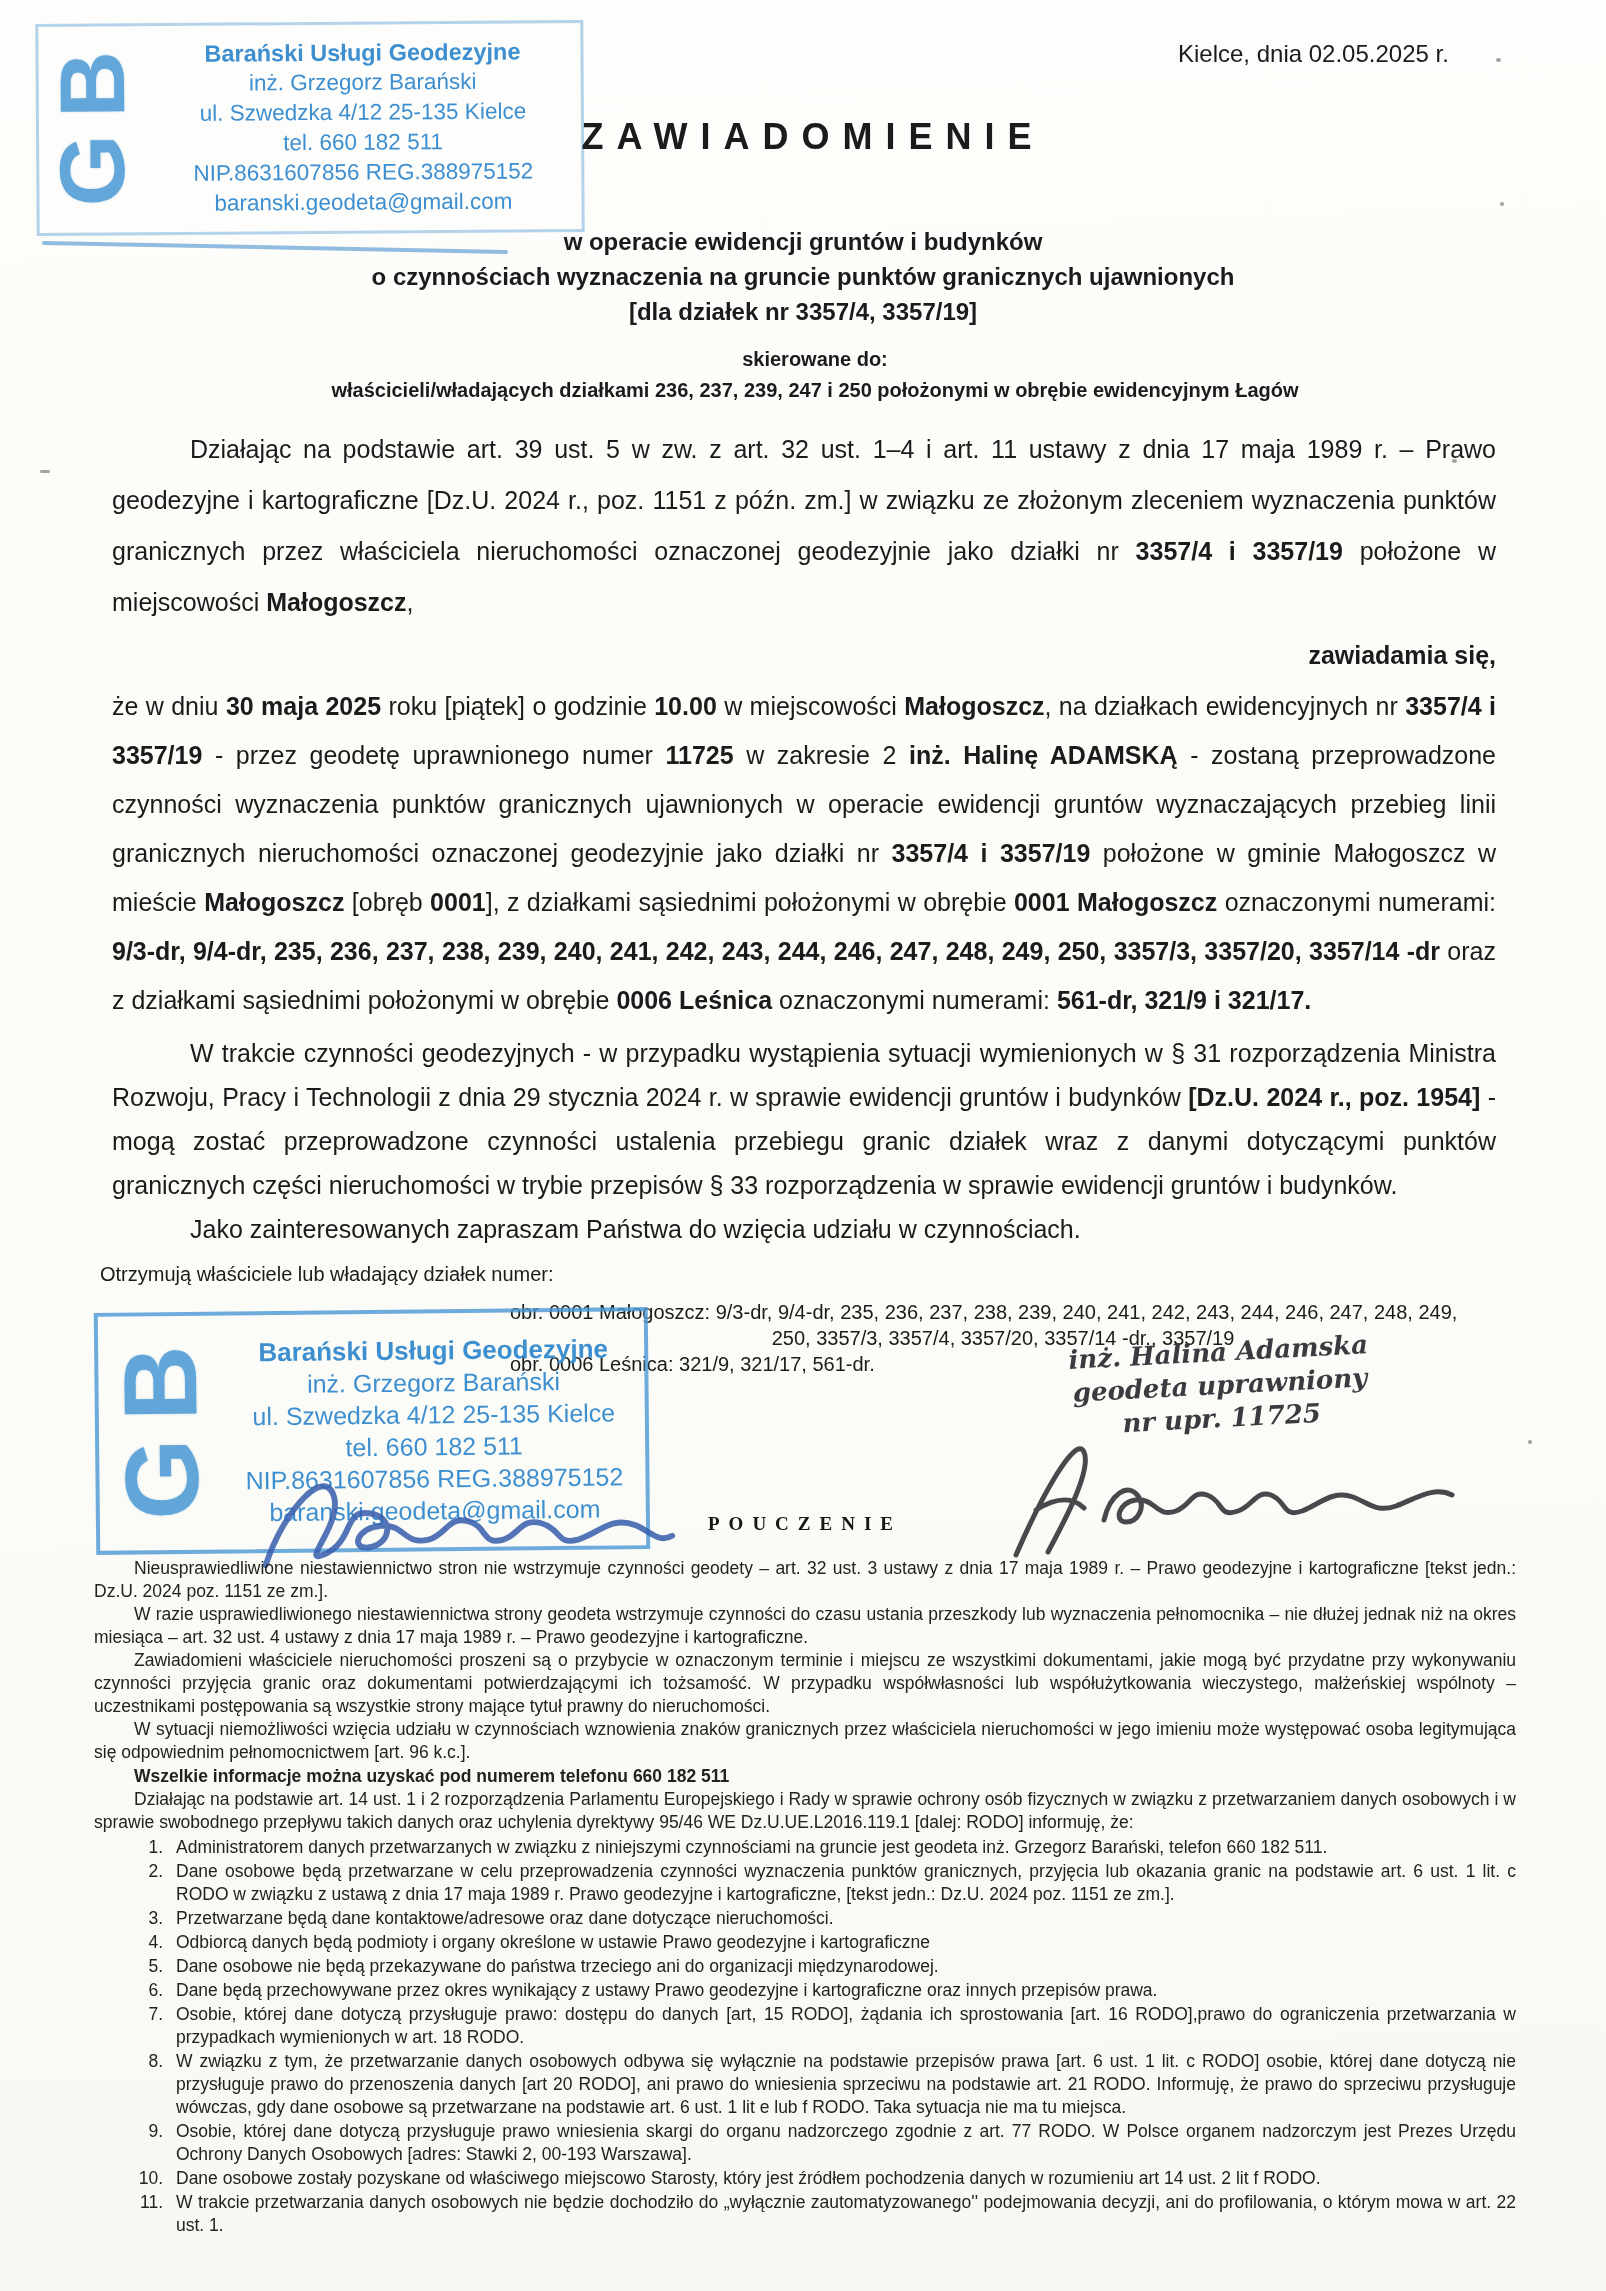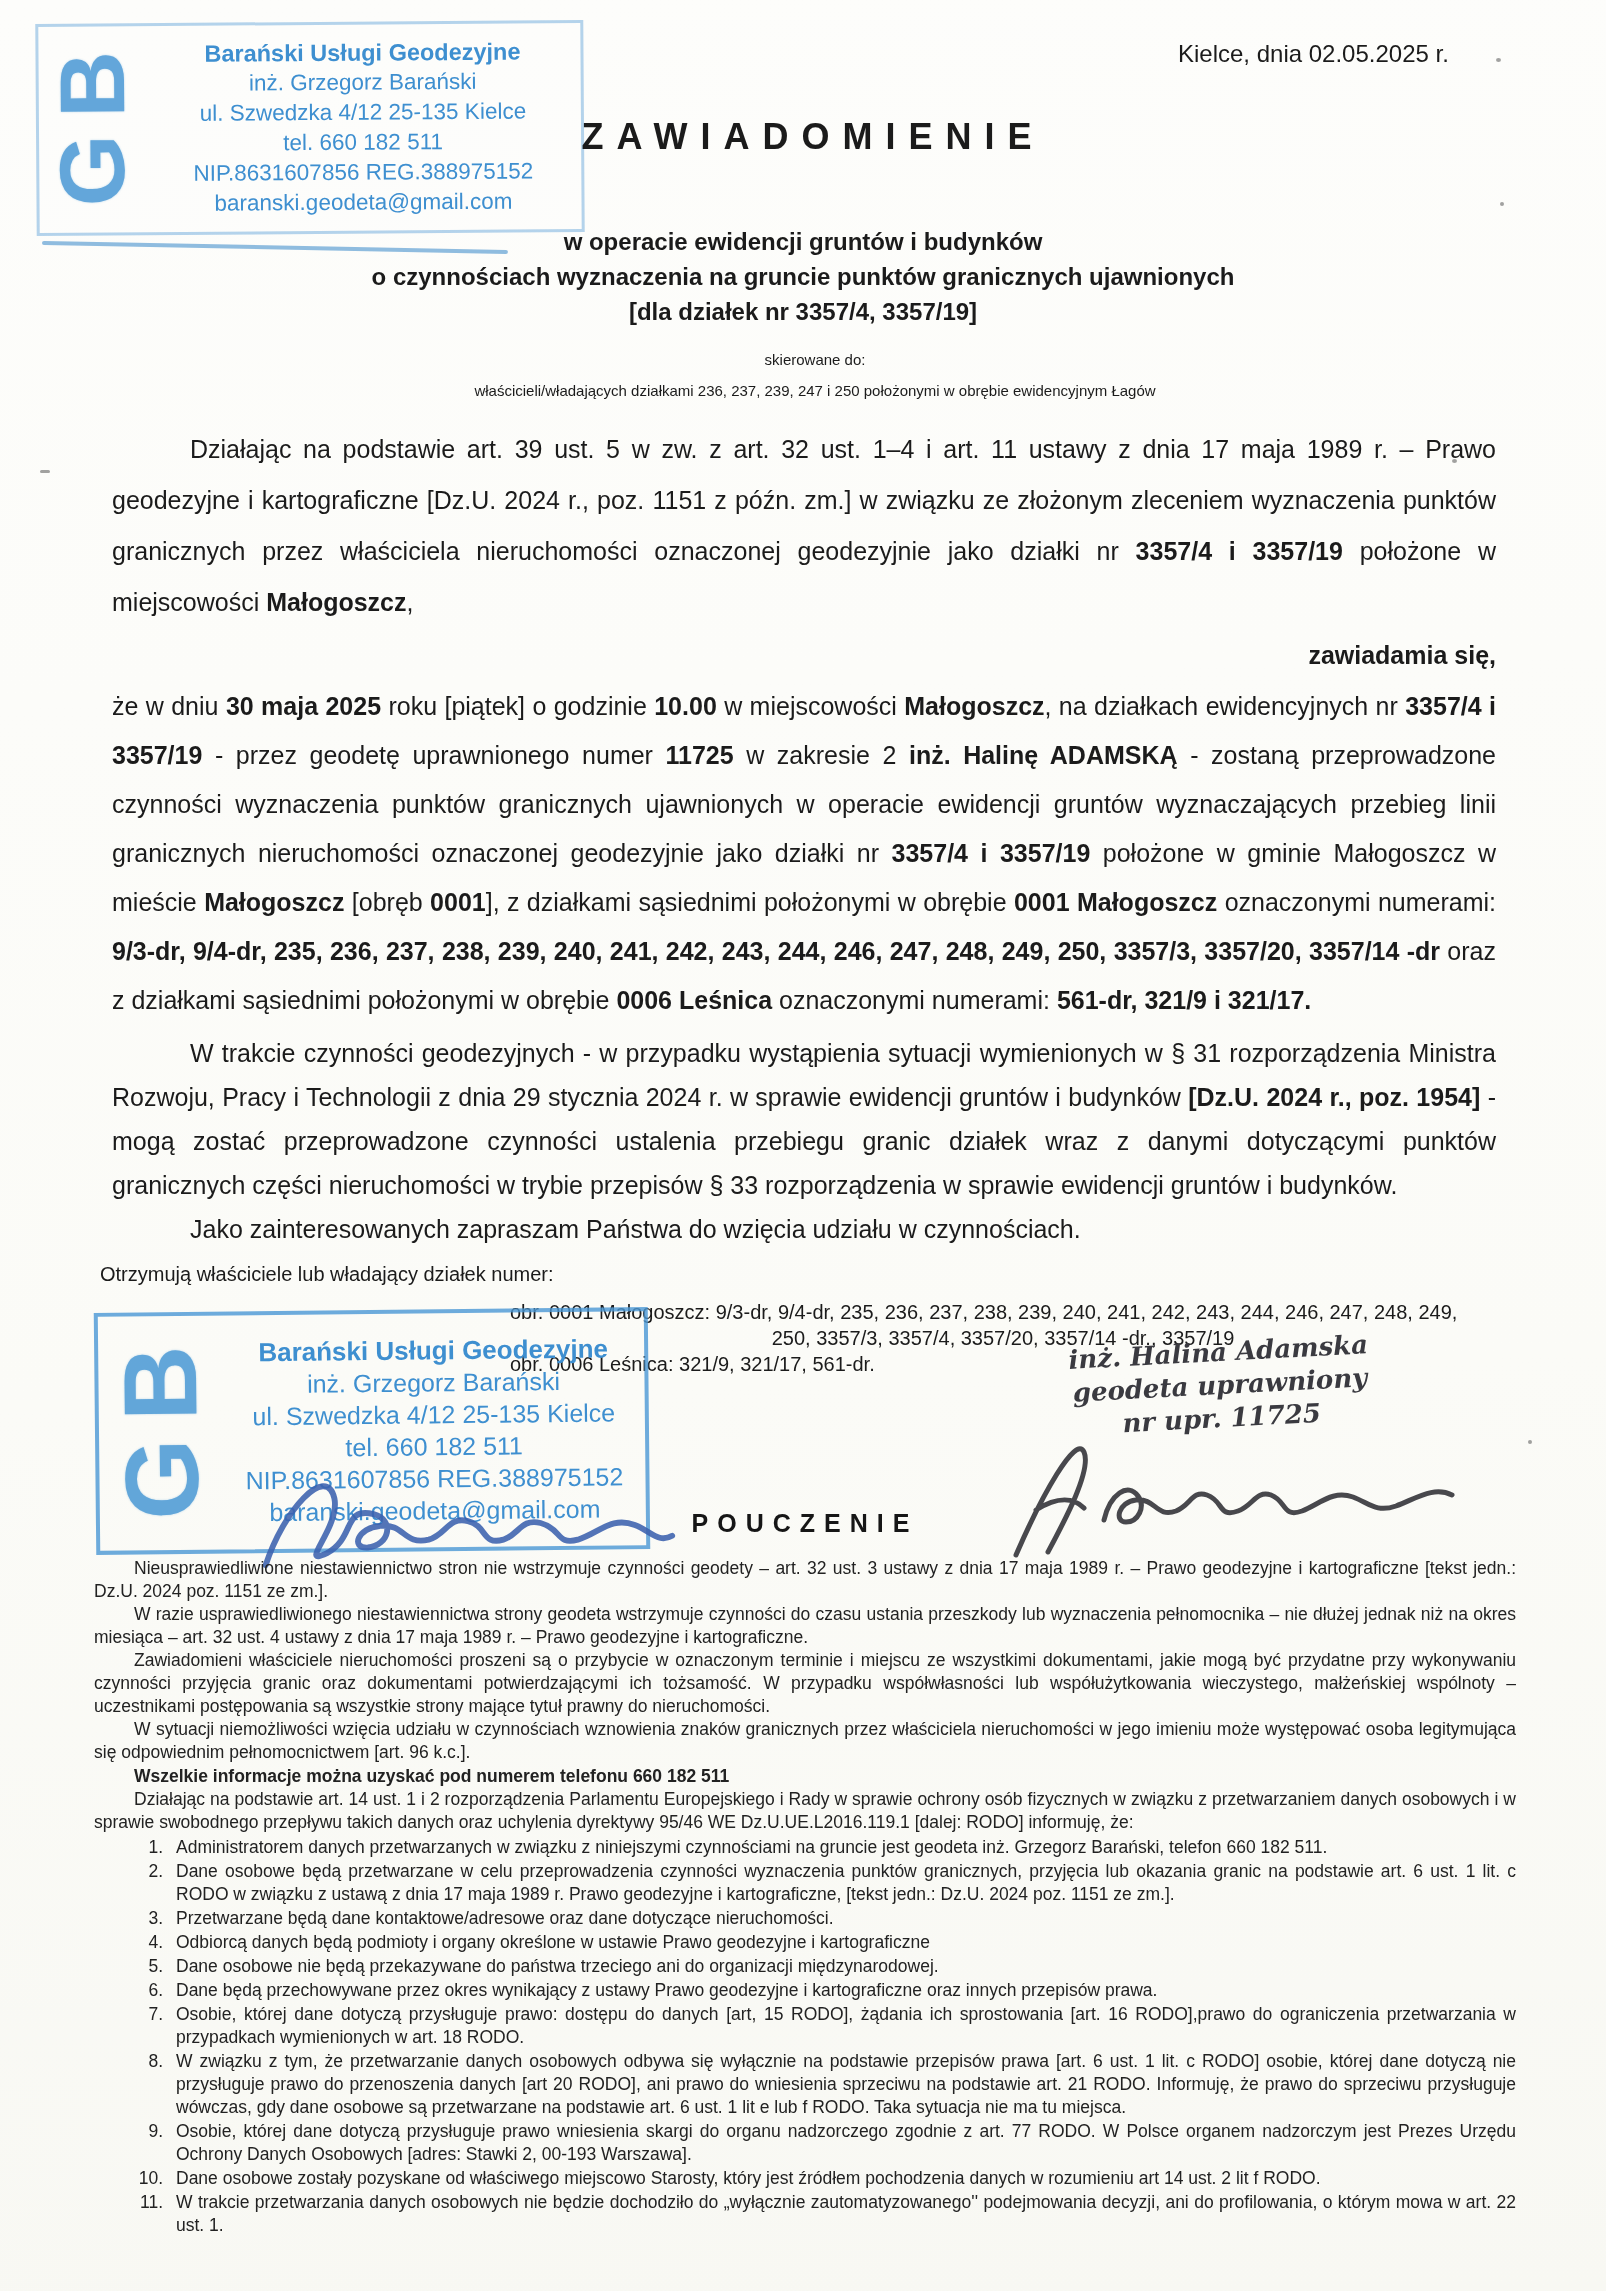--- a/index.html
+++ b/index.html
@@ -22,21 +22,21 @@
   
   .smear{position:absolute; left:42px; top:241px; width:466px; height:4px;
     background:rgba(70,145,205,.6); transform:rotate(1.1deg); transform-origin:left center; border-radius:2px;}
   
   .date{position:absolute; top:40px; left:1178px; font-size:24px;}
   .doc-title{position:absolute; top:116px; left:0; right:0; text-align:center;
     font-size:36px; font-weight:700; letter-spacing:13px;padding-left:20px;}
   .subtitle{position:absolute; top:224px; left:0; right:0; text-align:center;
     font-size:24px; font-weight:700; line-height:35px;}
   .addressed{position:absolute; top:344px; left:0; right:0; text-align:center;
-    font-size:15px; font-weight:400; line-height:31px;padding-left:24px;}
+    font-size:20px; font-weight:700; line-height:31px;padding-left:24px;}
   
   .main{position:absolute; top:424px; left:112px; width:1384px; font-size:25px; text-align:justify;}
   .main .p1{line-height:51px; text-indent:78px; margin:0 0 4px;}
   .main .notice{text-align:right; font-weight:700; line-height:46px; margin:0;}
   .main .p2{line-height:49px; margin:4px 0 6px;}
   .main .p3{line-height:44px; text-indent:78px; margin:0;}
   .main .invite{line-height:44px; text-indent:78px; margin:0; text-align:left;}
   .recips{margin-top:10px; font-size:20px; line-height:26px; text-align:left;}
   .recips .lbl{margin-left:-12px; margin-bottom:12px;}
   .recips .r1{margin-left:398px;}
@@ -53,22 +53,22 @@
   .stamp-bottom .stxt{flex:1; text-align:center; color:#3e8fd0; font-size:25px; line-height:32px;}
   .stamp-bottom .stxt .l0{font-weight:700; font-size:26px;}
   .sig-baranski{position:absolute; left:248px; top:1448px; width:432px; height:150px;}
   .surveyor{position:absolute; left:1020px; top:1336px; width:400px; text-align:center;
     transform:rotate(-3deg); font-family:"DejaVu Serif", serif; font-weight:700; font-style:italic;
     color:#3a3a40; font-size:26px; line-height:33px;}
   .sig-adamska{position:absolute; left:986px; top:1400px; width:480px; height:180px;}
   
   .fine{position:absolute; left:94px; top:1512px; width:1422px; font-size:17.5px; line-height:23px;
     text-align:justify; color:#222;}
-  .fine .sec-h{text-align:center; font-size:25px; letter-spacing:9px; font-weight:700;
-    margin:0 0 22px; color:#161616; text-align:center;}
+  .fine .sec-h{text-align:center; font-size:19px; letter-spacing:9px; font-weight:700;
+    margin:0 0 22px; color:#161616; text-align:center;font-family:Liberation Serif, serif;}
   .fine p{margin:0; text-indent:40px;}
   .fine .info{font-weight:700; margin-top:1px;}
   .fine .rodo-h{margin:16px 0 14px; letter-spacing:8px; word-spacing:16px;}
   .fine ol{margin:2px 0 0; padding-left:74px;}
   .fine li{padding-left:8px; margin:0 0 1px;}
   
   .speck{position:absolute; background:#555; border-radius:50%; opacity:.55;}
 </style>
 </head>
 <body>

